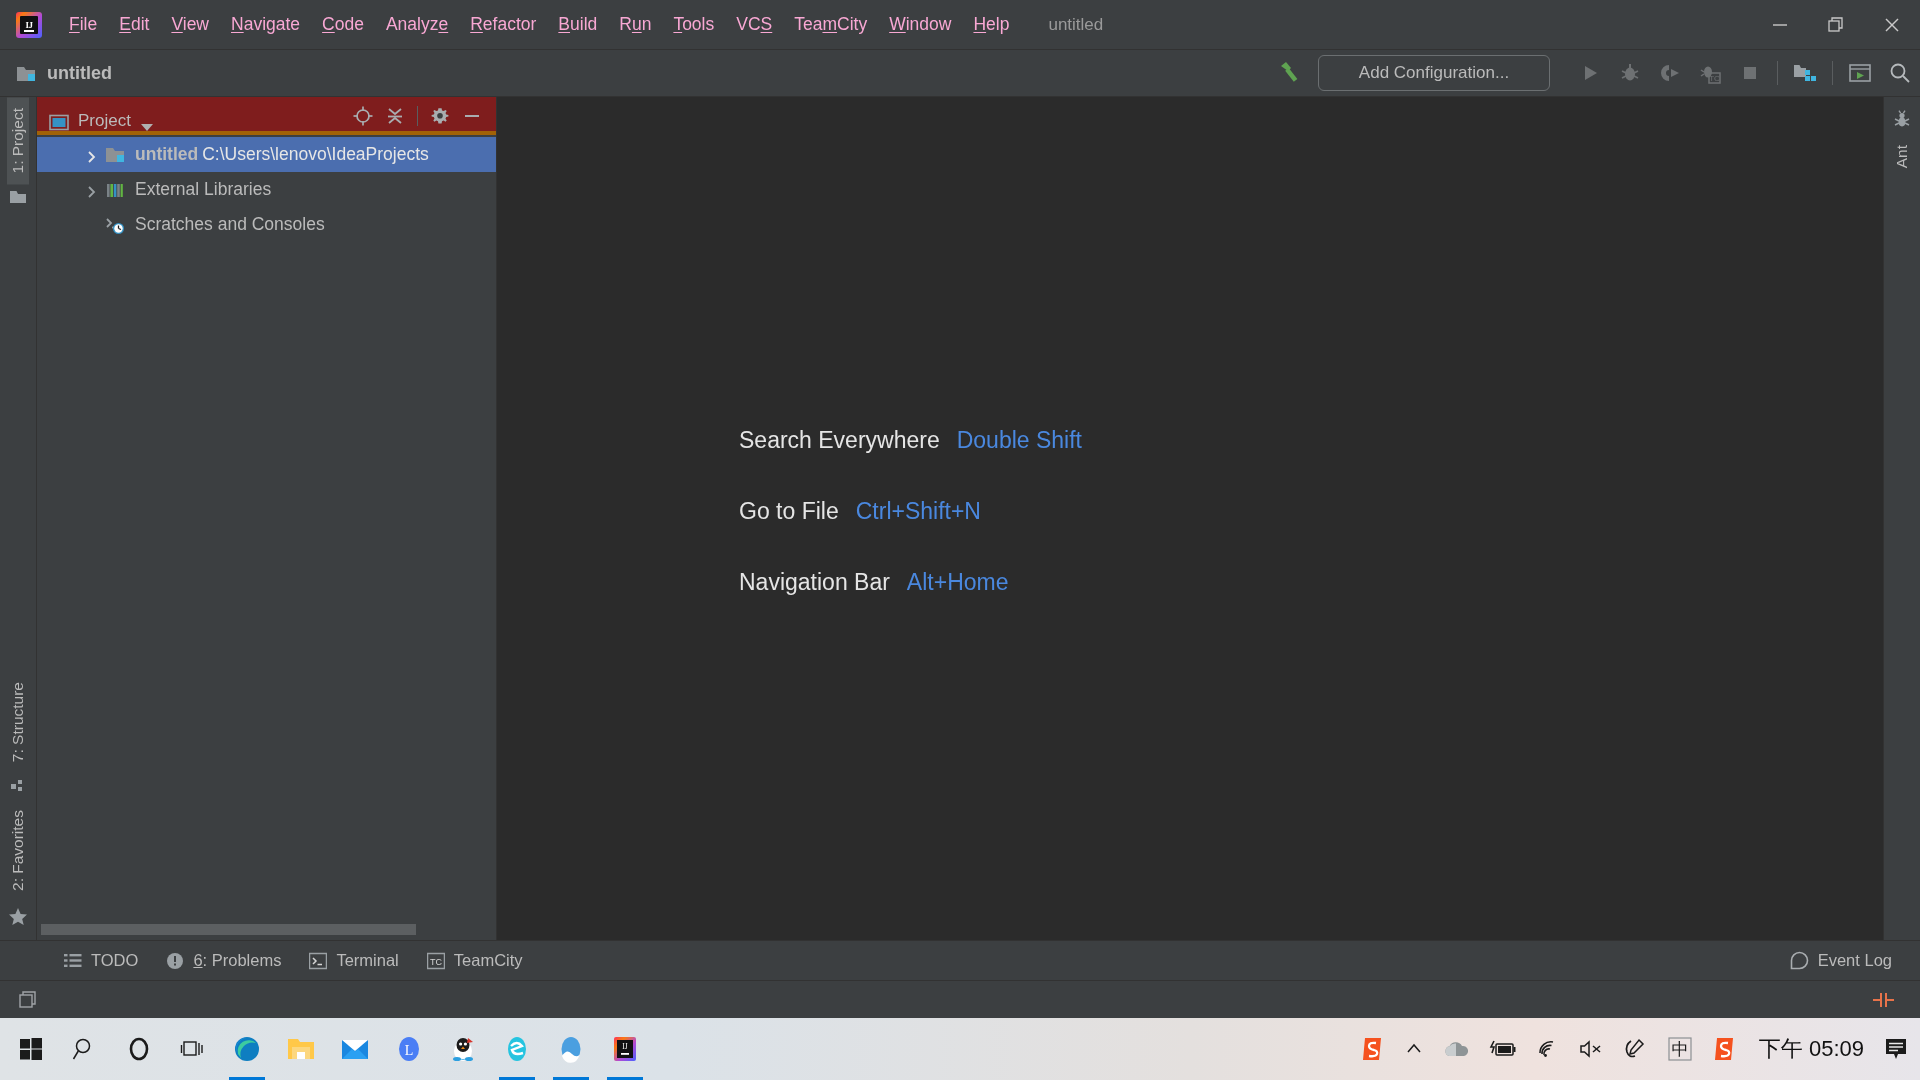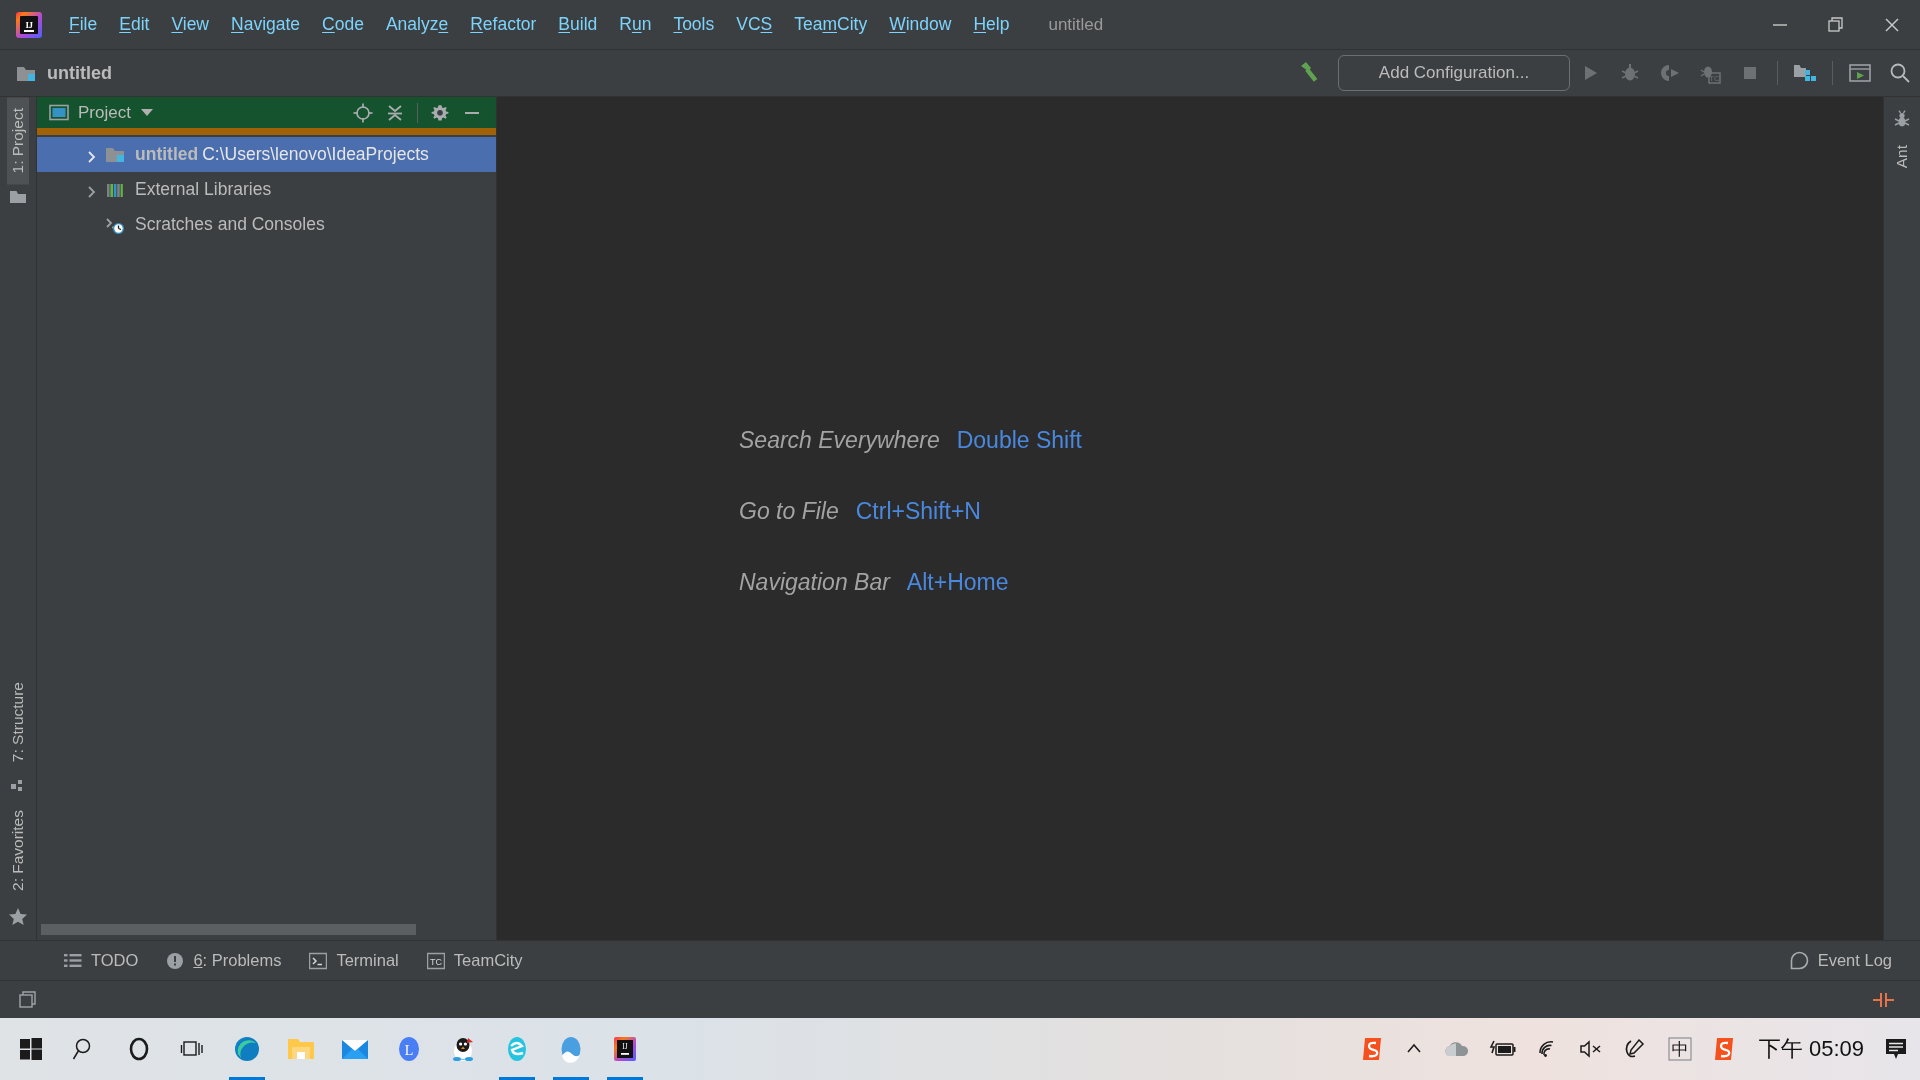--- a/index.html
+++ b/index.html
@@ -37,21 +37,21 @@
     position: absolute; left: 0; top: 0; width: 26px; height: 26px;
     display: flex; align-items: center; justify-content: center;
     color: #ffffff; font-size: 9px; font-weight: bold; z-index: 2;
     font-family: "Liberation Serif", serif; letter-spacing: -0.5px;
   }
   .ij-logo .ij-underline {
     position: absolute; left: 8px; bottom: 6px; width: 10px; height: 2px;
     background: #ffffff; z-index: 2;
   }
   .menu-item {
-    color: #7dd3fc; font-size: 17.5px;
+    color: #f9a8d4; font-size: 17.5px;
     padding: 4px 11px; cursor: default; white-space: nowrap;
   }
   .menu-item u { text-decoration: underline; text-underline-offset: 2px; }
   .win-title {
     color: #9a9a9a; font-size: 17px; margin-left: 28px; white-space: nowrap;
   }
   .menu-spacer { flex: 1; }
   .wincontrols { display: flex; height: 50px; }
   .wc {
     width: 56px; height: 50px; display: flex;
@@ -74,21 +74,21 @@
   .toolbar-spacer { flex: 1; }
   .tb-btn {
     width: 40px; height: 38px; display: flex; align-items: center;
     justify-content: center; cursor: default; border-radius: 3px;
   }
   .add-config {
     height: 36px; min-width: 232px;
     border: 1px solid #6b6f71; border-radius: 6px;
     color: #bbbbbb; font-size: 17px;
     display: flex; align-items: center; justify-content: center;
-    padding: 0 16px; margin: 0 0 0 8px; cursor: default;
+    padding: 0 16px; margin: 0 20px 0 8px; cursor: default;
   }
   .tb-sep { width: 1px; height: 24px; background: #5a5d5f; margin: 0 7px; }
 
   
   .body-row { flex: 1; display: flex; min-height: 0; }
 
   
   .stripe-left, .stripe-right {
     width: 37px; background: #3c3f41;
     display: flex; flex-direction: column; align-items: center;
@@ -110,22 +110,22 @@
   .stripe-bottom { margin-top: auto; display: flex; flex-direction: column; align-items: center; }
 
   
   .toolwindow {
     width: 460px; flex: 0 0 460px;
     background: #3c3f41; display: flex; flex-direction: column;
     border-right: 1px solid #323232;
   }
   .tw-header {
     height: 38px; flex: 0 0 38px;
-    background: #14532d; display: flex; align-items: center;
-    padding: 0 9px 0 12px; border-bottom: 7px solid #a16207;
+    background: #7f1d1d; display: flex; align-items: flex-end;
+    padding: 0 9px 0 12px; border-bottom: 4px solid #a16207;
   }
   .tw-title {
     color: #bbbbbb; font-size: 17px; margin-left: 9px;
   }
   .tw-caret {
     width: 0; height: 0; margin-left: 10px;
     border-left: 6px solid transparent; border-right: 6px solid transparent;
     border-top: 7px solid #b0b0b0; cursor: default;
   }
   .tw-actions { margin-left: auto; display: flex; align-items: center; gap: 2px; }
@@ -162,21 +162,21 @@
   
   .editor {
     flex: 1; background: #2b2b2b; position: relative; min-width: 0;
     display: flex; align-items: flex-start; justify-content: flex-start;
   }
   .hints { margin: 330px 0 0 242px; }
   .hint-row {
     display: flex; align-items: baseline; gap: 17px;
     margin-bottom: 44px; font-size: 23px;
   }
-  .hint-label { color: #a3a3a3; font-style: italic; }
+  .hint-label { color: #e5e5e5; }
   .hint-key { color: #4a88df; }
 
   
   .statusbar {
     height: 40px; flex: 0 0 40px; background: #3c3f41;
     display: flex; align-items: center;
     border-top: 1px solid #323232; padding: 0 14px 0 50px;
   }
   .sbtn {
     display: flex; align-items: center; gap: 9px;

